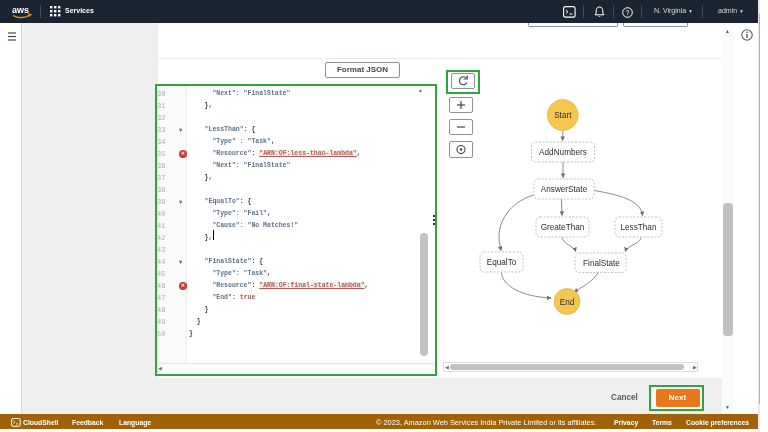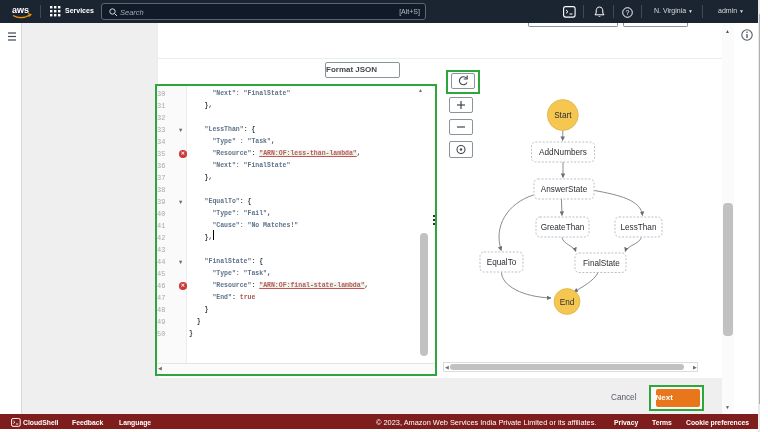--- a/index.html
+++ b/index.html
@@ -4,21 +4,21 @@
 <style>
 * { margin:0; padding:0; box-sizing:border-box; }
 html,body { width:768px; height:432px; overflow:hidden; font-family:"Liberation Sans", sans-serif; background:#fff; }
 .abs { position:absolute; }
 #page { position:relative; width:760px; height:432px; overflow:hidden; }
 
 #hdr { left:0; top:0; width:758px; height:23px; background:#1b2532; }
 #hdr .sep { position:absolute; top:5px; width:1px; height:13px; background:#3e4b5c; }
 #searchbox { position:absolute; left:101px; top:3px; width:325px; height:17px; background:#101a28; border:1px solid #5c6670; border-radius:3px; }
 
-#ftr { left:0; top:414px; width:758px; height:15px; background:#7f1d1d; color:#fff; font-size:6.8px; } #ftr div { white-space:nowrap; font-weight:bold; }
+#ftr { left:0; top:414px; width:758px; height:15px; background:#a16207; color:#fff; font-size:6.8px; } #ftr div { white-space:nowrap; font-weight:bold; }
 
 #sidebar { left:0; top:23px; width:22px; height:391px; background:#fff; border-right:1px solid #d5dbdb; }
 
 #graybg { left:22px; top:23px; width:700px; height:391px; background:#efefef; }
 #panel { left:157px; top:23px; width:565px; height:355px; background:#fff; border-left:1px solid #eaeded; }
 
 .btn { position:absolute; background:#fff; border:1px solid #8a9599; border-radius:2px; color:#414750; }
 
 #greenbox { left:155px; top:84px; width:282px; height:292px; border:2px solid #2fa63b; background:#fff; }
 #gutter { left:157px; top:86px; width:30px; height:277px; background:#fafafa; border-right:1px solid #ececec; }
@@ -54,28 +54,20 @@
           <rect x="8" y="0" width="2.4" height="2.4"></rect>
         <rect x="0" y="4" width="2.4" height="2.4"></rect>
           <rect x="4" y="4" width="2.4" height="2.4"></rect>
           <rect x="8" y="4" width="2.4" height="2.4"></rect>
         <rect x="0" y="8" width="2.4" height="2.4"></rect>
           <rect x="4" y="8" width="2.4" height="2.4"></rect>
           <rect x="8" y="8" width="2.4" height="2.4"></rect>
       </g>
     </svg>
     <div class="abs" style="left:65px;top:7px;color:#fff;font-size:7px;font-weight:bold">Services</div>
-    <div id="searchbox">
-      <svg class="abs" style="left:7px;top:3.5px" width="9" height="9" viewBox="0 0 9 9">
-        <circle cx="3.5" cy="3.5" r="2.7" fill="none" stroke="#d5dbdb" stroke-width="1"></circle>
-        <line x1="5.7" y1="5.7" x2="8" y2="8" stroke="#d5dbdb" stroke-width="1"></line>
-      </svg>
-      <div class="abs" style="left:18px;top:3.5px;color:#a2a9b3;font-size:7.5px;font-style:italic">Search</div>
-      <div class="abs" style="right:5px;top:4px;color:#b7bdc4;font-size:7px">[Alt+S]</div>
-    </div>
     <svg class="abs" style="left:563px;top:6px" width="13" height="12" viewBox="0 0 13 12">
       <rect x="0.6" y="0.6" width="11.5" height="10.5" rx="2" fill="none" stroke="#fff" stroke-width="1.1"></rect>
       <path d="M3 4 l2 1.7 -2 1.7" fill="none" stroke="#fff" stroke-width="1"></path>
       <line x1="6.5" y1="8" x2="9.5" y2="8" stroke="#fff" stroke-width="1"></line>
     </svg>
     <div class="sep" style="left:583px"></div>
     <svg class="abs" style="left:594px;top:6px" width="11" height="12" viewBox="0 0 11 12">
       <path d="M5.5 1 C3 1 2.2 3 2.2 5 L2.2 7 L1 8.8 L10 8.8 L8.8 7 L8.8 5 C8.8 3 8 1 5.5 1 Z" fill="none" stroke="#fff" stroke-width="1"></path>
       <path d="M4.3 10 a1.3 1.3 0 0 0 2.4 0" fill="#fff"></path>
     </svg>
@@ -96,21 +88,21 @@
         <line x1="0" y1="4.5" x2="8" y2="4.5"></line>
         <line x1="0" y1="8" x2="8" y2="8"></line>
       </g>
   </svg>
 
   <div class="abs" style="left:527.5px;top:23px;width:90px;height:3.5px;border:1px solid #8a9599;border-top:none;border-radius:0 0 2px 2px;background:#fff"></div>
   <div class="abs" style="left:623px;top:23px;width:65px;height:3.7px;border:1px solid #8a9599;border-top:none;border-radius:0 0 2px 2px;background:#fff"></div>
 
   <div class="abs" style="left:157px;top:58px;width:565px;height:1px;background:#eaeded"></div>
 
-  <div class="btn" style="left:325px;top:62px;width:75px;height:16px;font-size:8px;line-height:14.5px;font-weight:bold;text-align:left">Format JSON</div>
+  <div class="btn" style="left:325px;top:62px;width:75px;height:16px;font-size:8px;line-height:14.5px;font-weight:bold;text-align:center">Format JSON</div>
 
   <div id="greenbox" class="abs"></div>
   <div id="gutter" class="abs"></div>
   <div class="lnums">30<br>31<br>32<br>33<br>34<br>35<br>36<br>37<br>38<br>39<br>40<br>41<br>42<br>43<br>44<br>45<br>46<br>47<br>48<br>49<br>50</div>
   <div id="code" class="abs"><span class="s">      "Next": "FinalState"</span>
     },
 
     <span class="s">"LessThan"</span>: {
       <span class="s">"Type" : "Task"</span>,
       <span class="s">"Resource"</span>: <span class="r">"ARN:OF:less-than-lambda"</span>,
@@ -203,23 +195,23 @@
       <text x="58.5" y="204.5">EqualTo</text>
       <text x="158.5" y="205.5">FinalState</text>
     </g>
   </svg>
 
   <div class="abs" style="left:443px;top:362px;width:255px;height:10px;background:#fff;border:1px solid #dcdcdc"></div>
   <div class="arrow" style="left:445px;top:364px">◀</div>
   <div class="arrow" style="left:693px;top:364px">▶</div>
   <div class="thumb" style="left:450px;top:364px;width:234px;height:6px"></div>
 
-  <div class="abs" style="left:611px;top:393px;font-size:8.2px;font-weight:normal;color:#545b64">Cancel</div>
+  <div class="abs" style="left:611px;top:393px;font-size:8.2px;font-weight:bold;color:#545b64">Cancel</div>
   <div class="abs" style="left:649px;top:384.5px;width:54.5px;height:26.5px;border:2px solid #2fa63b;background:#f9f9f9"></div>
-  <div class="abs" style="left:655.5px;top:389px;width:44px;height:18px;background:#e8761a;border-radius:2px;color:#fff;font-size:8px;font-weight:bold;text-align:left;line-height:18px">Next</div>
+  <div class="abs" style="left:655.5px;top:389px;width:44px;height:18px;background:#e8761a;border-radius:2px;color:#fff;font-size:8px;font-weight:bold;text-align:center;line-height:18px">Next</div>
 
   <div class="abs" style="left:722px;top:23px;width:12px;height:391px;background:#fbfbfb"></div>
   <div class="arrow" style="left:725px;top:28px;color:#555">▲</div>
   <div class="thumb" style="left:723px;top:203px;width:10px;height:133px"></div>
   <div class="arrow" style="left:725px;top:404px;color:#555">▼</div>
 
   <div class="abs" style="left:734px;top:23px;width:24px;height:391px;background:#fff"></div>
   <svg class="abs" style="left:741px;top:29px" width="12" height="12" viewBox="0 0 12 12">
     <circle cx="6" cy="6" r="5.2" fill="none" stroke="#545b64" stroke-width="1.1"></circle>
     <circle cx="6" cy="3.2" r="0.8" fill="#545b64"></circle>

